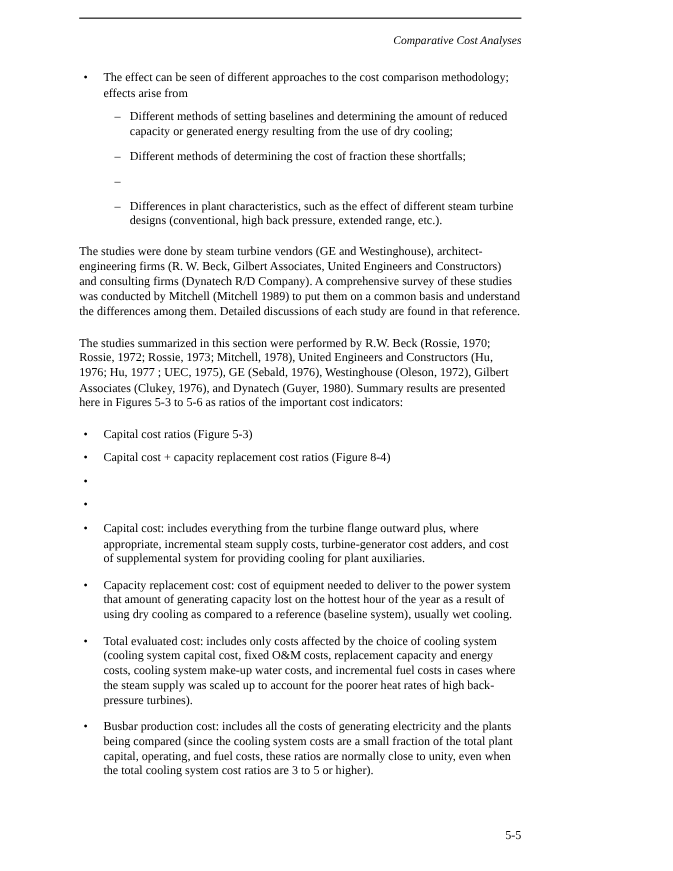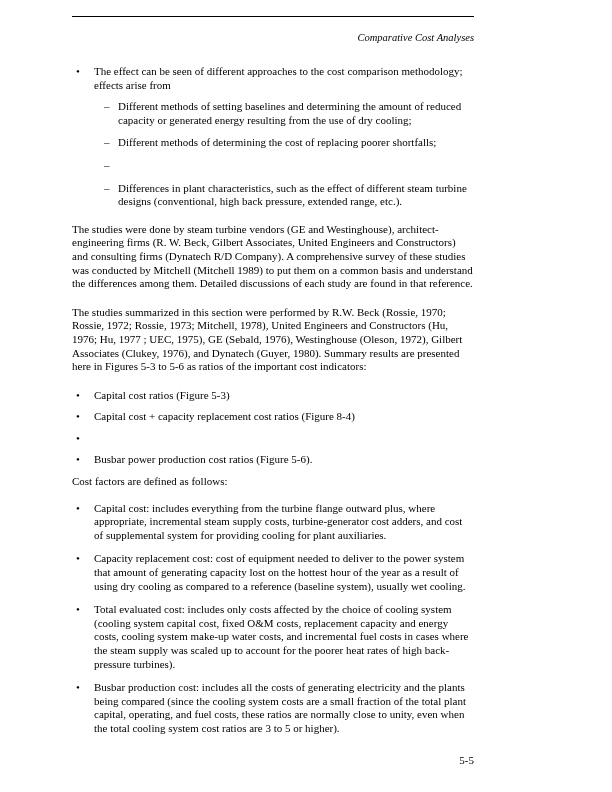--- a/index.html
+++ b/index.html
@@ -71,21 +71,21 @@
       <span class="mk">•</span>
       <span class="tx">The effect can be seen of different approaches to the cost comparison methodology; effects arise from</span>
     </div>
 
     <div class="li l2">
       <span class="mk">–</span>
       <span class="tx">Different methods of setting baselines and determining the amount of reduced capacity or generated energy resulting from the use of dry cooling;</span>
     </div>
     <div class="li l2">
       <span class="mk">–</span>
-      <span class="tx">Different methods of determining the cost of replacing poorer shortfalls;</span>
+      <span class="tx">Different methods of determining the cost of fraction these shortfalls;</span>
     </div>
     <div class="li l2">
       <span class="mk">–</span>
     </div>
     <div class="li l2 group-gap">
       <span class="mk">–</span>
       <span class="tx">Differences in plant characteristics, such as the effect of different steam turbine designs (conventional, high back pressure, extended range, etc.).</span>
     </div>
 
     <p class="para">The studies were done by steam turbine vendors (GE and Westinghouse), architect-engineering firms (R. W. Beck, Gilbert Associates, United Engineers and Constructors) and consulting firms (Dynatech R/D Company). A comprehensive survey of these studies was conducted by Mitchell (Mitchell 1989) to put them on a common basis and understand the differences among them. Detailed discussions of each study are found in that reference.</p>
@@ -98,25 +98,23 @@
       </div>
       <div class="li l1">
         <span class="mk">•</span>
         <span class="tx">Capital cost + capacity replacement cost ratios (Figure 8-4)</span>
       </div>
       <div class="li l1">
         <span class="mk">•</span>
       </div>
       <div class="li l1">
         <span class="mk">•</span>
-        <span class="tx">Busbar power production cost ratios (Figure 5-6).</span>
       </div>
     </div>
 
-    <p class="para intro-line">Cost factors are defined as follows:</p>
 
     <div class="li l1 def">
       <span class="mk">•</span>
       <span class="tx">Capital cost: includes everything from the turbine flange outward plus, where appropriate, incremental steam supply costs, turbine-generator cost adders, and cost of supplemental system for providing cooling for plant auxiliaries.</span>
     </div>
     <div class="li l1 def">
       <span class="mk">•</span>
       <span class="tx">Capacity replacement cost: cost of equipment needed to deliver to the power system that amount of generating capacity lost on the hottest hour of the year as a result of using dry cooling as compared to a reference (baseline system), usually wet cooling.</span>
     </div>
     <div class="li l1 def">

